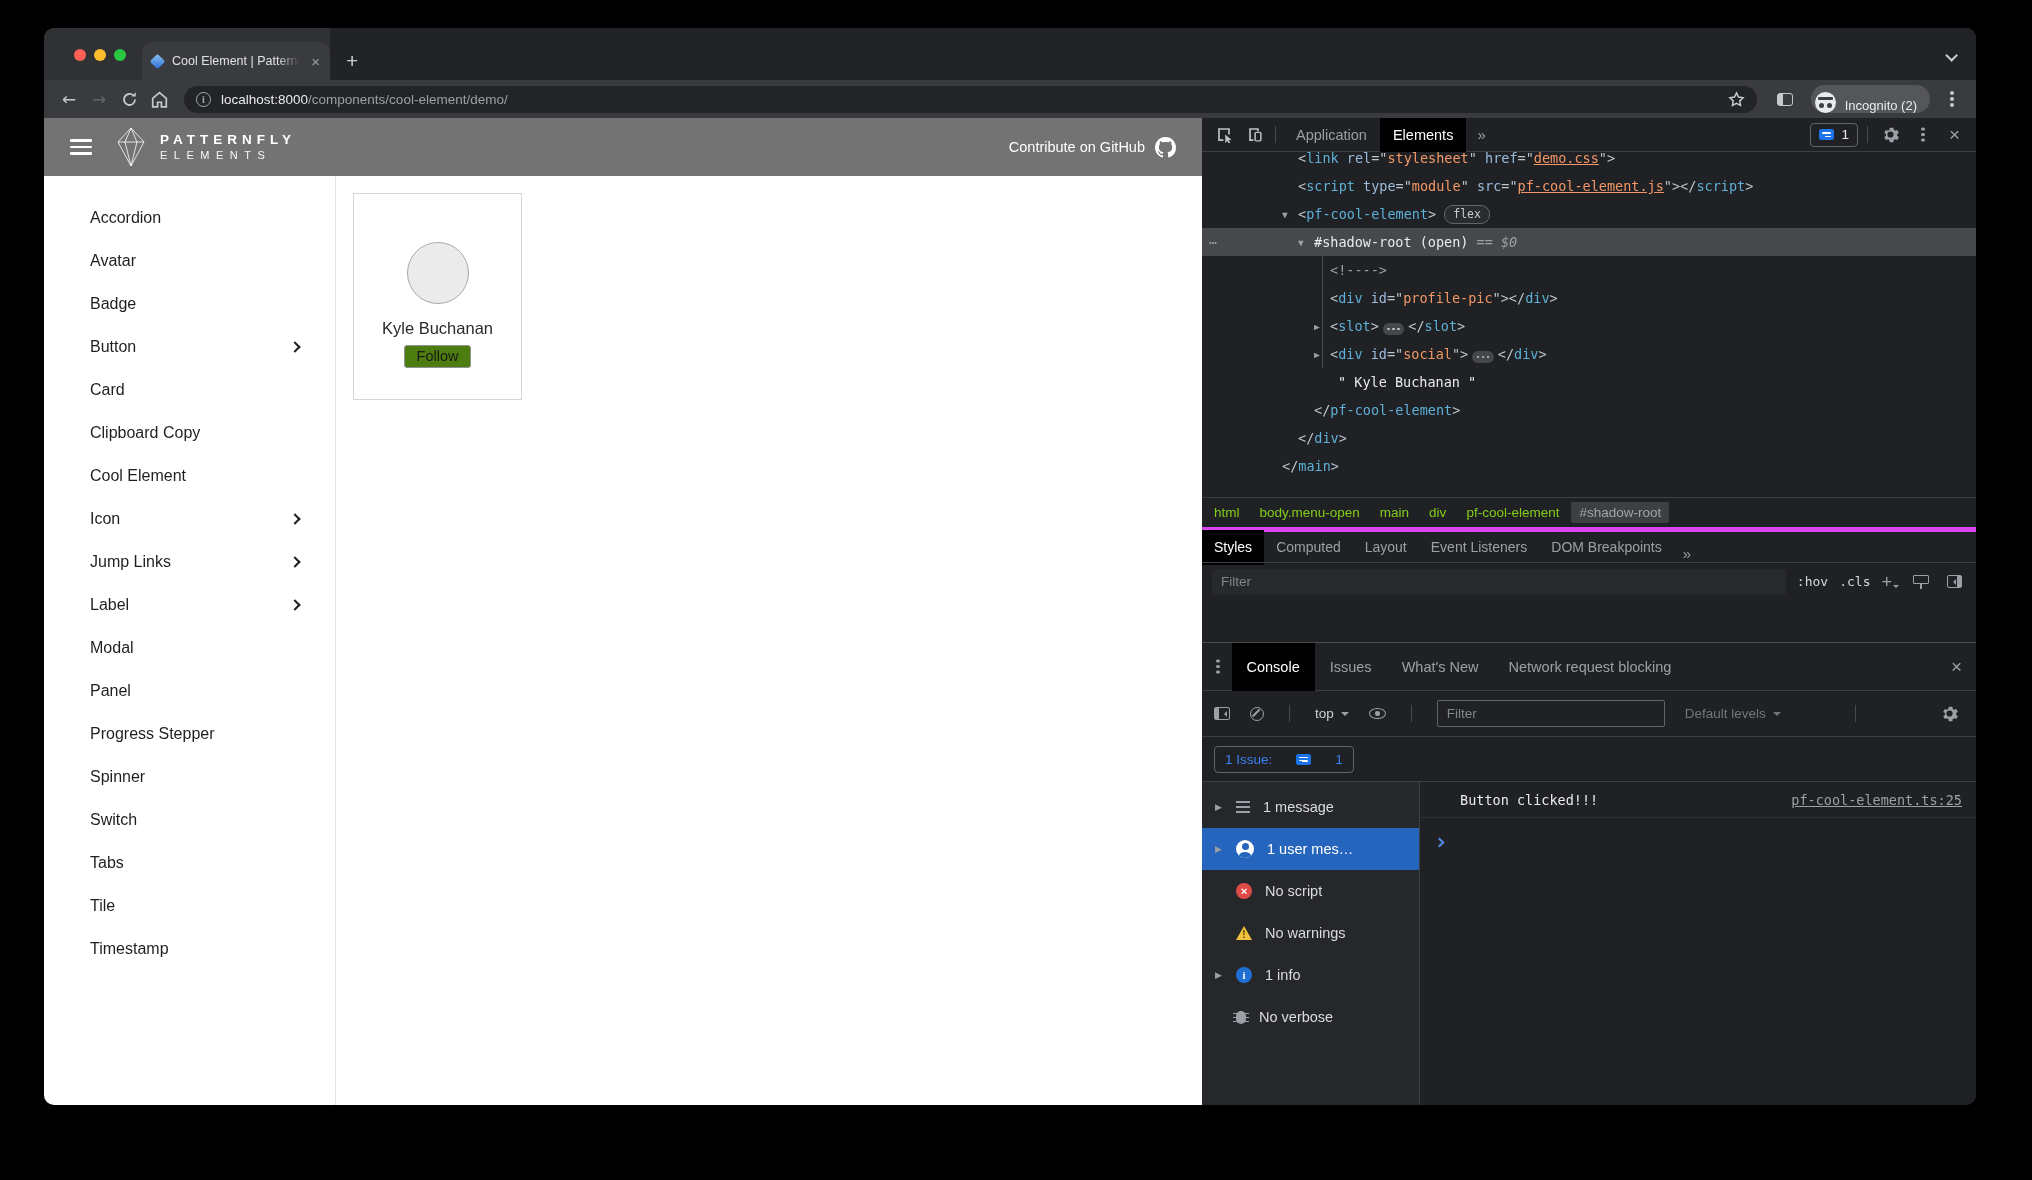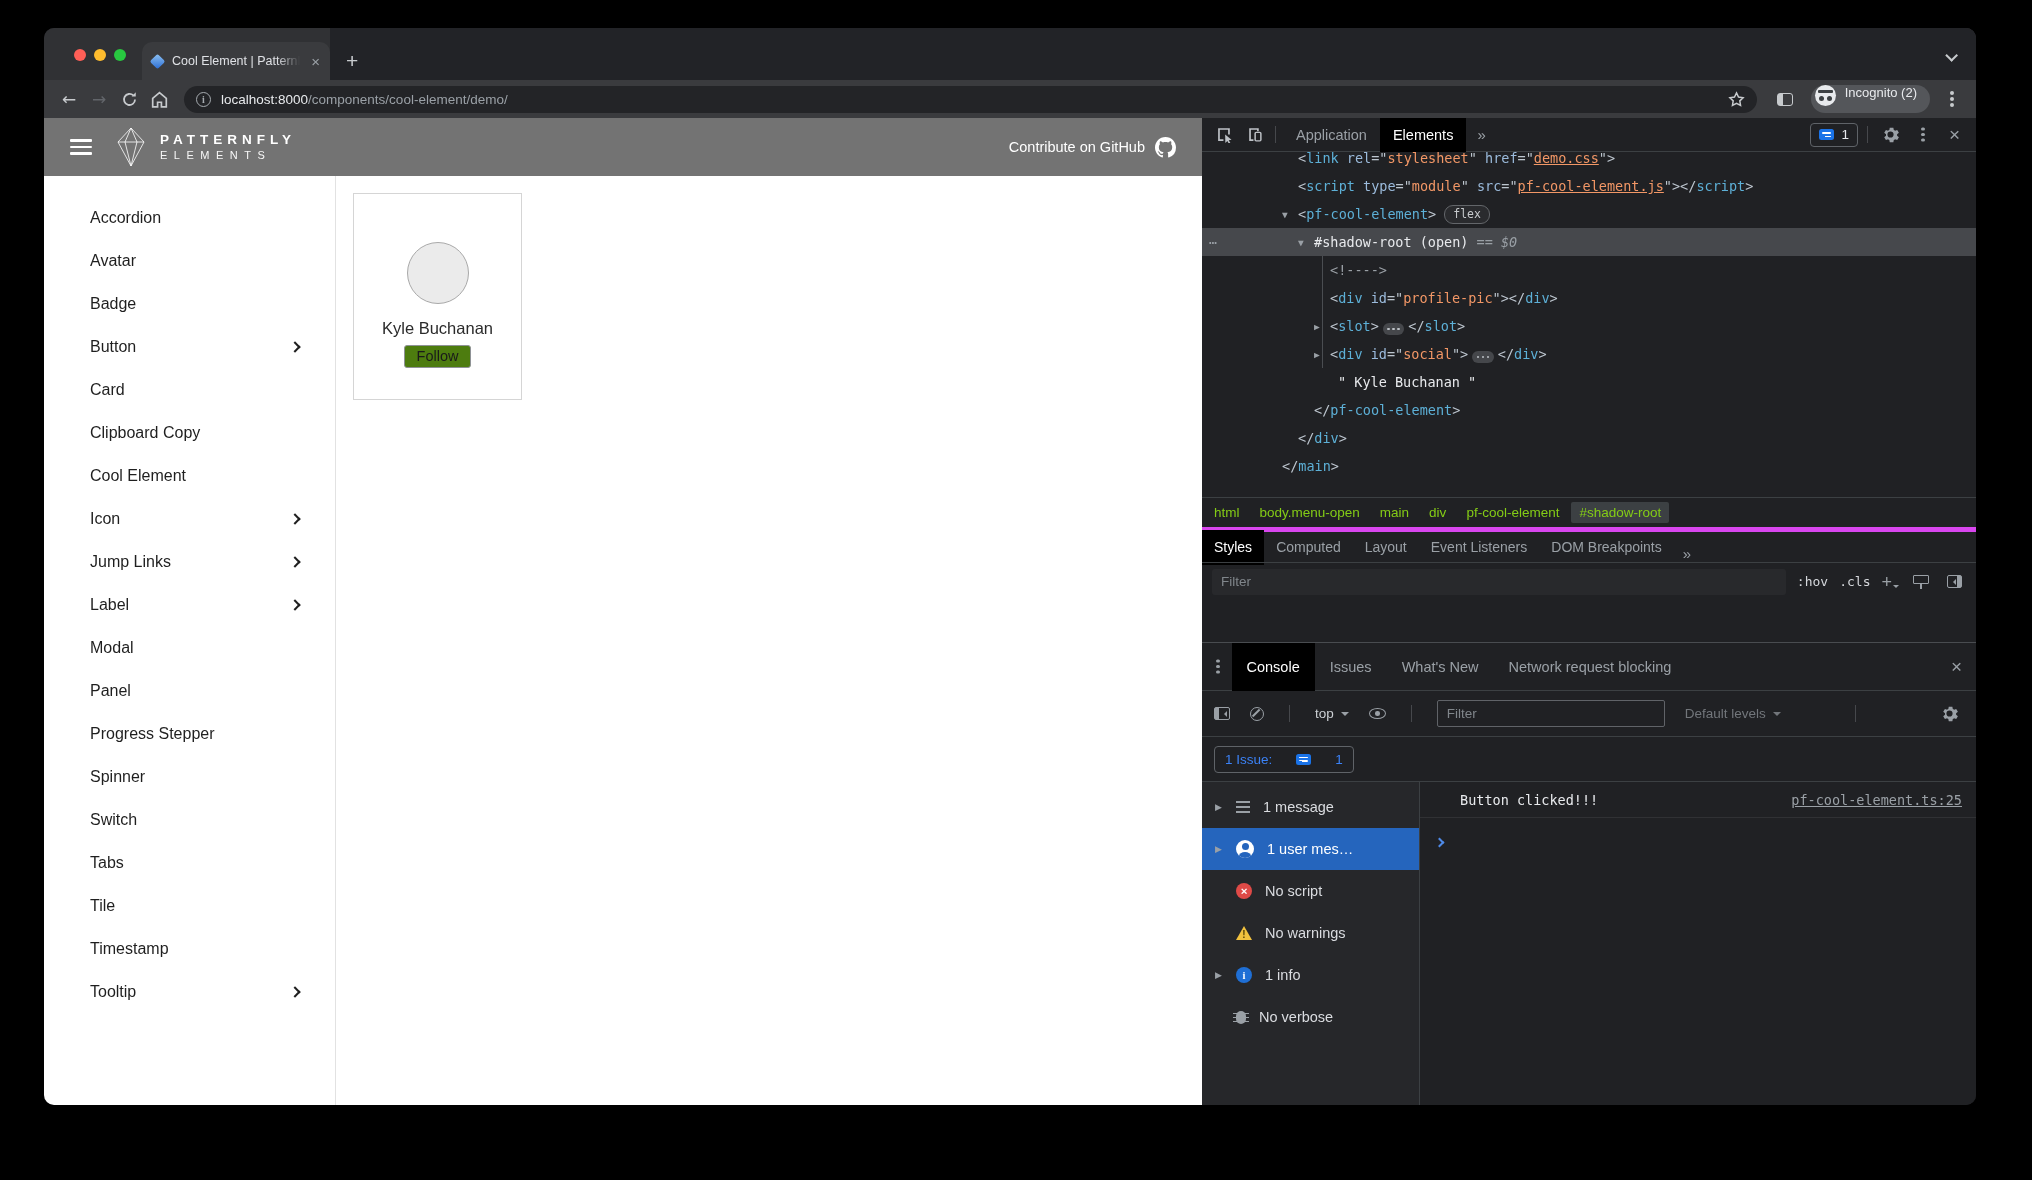--- a/index.html
+++ b/index.html
@@ -26,21 +26,21 @@
   .nav-ic.dis{color:#62656a}
   .nav-svg{width:26px;display:flex;justify-content:center}
   .addr{flex:1;height:27px;background:#232427;border-radius:14px;display:flex;align-items:center;padding:0 12px;margin:0 8px;min-width:0}
   .ic-info{width:15px;height:15px;border:1.5px solid #a6abb0;border-radius:50%;color:#a6abb0;font-size:10px;display:flex;align-items:center;justify-content:center;margin-right:10px;flex:none}
   .ic-info::after{content:"i";font-family:"Liberation Serif",serif;font-weight:bold}
   .url{font-size:13.5px;color:#e8eaed;white-space:nowrap}
   .url .path{color:#9aa0a6}
   .addr .star{margin-left:auto}
   .ic-sidepanel{width:16px;height:13px;border:1.6px solid #c7cacd;border-radius:3px;position:relative;margin:0 8px}
   .ic-sidepanel::before{content:"";position:absolute;left:0;top:0;bottom:0;width:5px;background:#c7cacd}
-  .incog{height:28px;background:#54565a;border-radius:14px;display:flex;align-items:flex-start;gap:9px;padding:0 13px 0 4px;color:#e8eaed;font-size:13px;margin:0 6px;white-space:nowrap}
+  .incog{height:28px;background:#54565a;border-radius:14px;display:flex;align-items:flex-end;gap:9px;padding:0 13px 0 4px;color:#e8eaed;font-size:13px;margin:0 6px;white-space:nowrap}
   .incog-ic{width:21px;height:21px;border-radius:50%;background:#e8eaed;position:relative;overflow:hidden}
   .incog-ic::before{content:"";position:absolute;left:3px;right:3px;top:5px;height:3px;background:#3c4043;border-radius:1px}
   .incog-ic::after{content:"";position:absolute;left:4px;top:11px;width:5px;height:5px;border-radius:50%;background:#3c4043;box-shadow:8px 0 0 #3c4043}
   .vdots{width:4px;height:4px;border-radius:50%;background:#c7cacd;box-shadow:0 6px 0 #c7cacd,0 -6px 0 #c7cacd;margin:0 10px}
 
   
   .content{flex:1;display:flex;min-height:0}
   .page{width:1158px;flex:none;display:flex;flex-direction:column;background:#fff}
   .page-header{height:58px;background:#737373;display:flex;align-items:center;padding:8px 26px;flex:none}
   .burger{width:22px;display:flex;flex-direction:column;gap:4px;margin-right:22px}
@@ -88,21 +88,21 @@
   .link{color:#f29766;text-decoration:underline}
   .txt{color:#e8eaed}.com{color:#9aa0a6}.dim{color:#9aa0a6}
   .dollar{color:#9aa0a6;font-style:italic}
   .badge{display:inline-block;margin-left:8px;border:1px solid #63666a;border-radius:9px;padding:0 8px;font-size:11.5px;line-height:17px;color:#c8cbce;background:#2a2b2e;vertical-align:1px}
   .chipb{display:inline-flex;gap:2.5px;align-items:center;background:#45474b;border-radius:7px;height:12px;padding:0 4.5px;margin:0 4px;vertical-align:1px}
   .chipb b{width:2.5px;height:2.5px;border-radius:50%;background:#bdc1c6}
   .guide{position:absolute;left:120px;top:104px;width:1px;height:112px;background:#4a4d51}
 
   .dt-crumbs{height:30px;border-top:1px solid #3c4043;display:flex;align-items:center;gap:4px;padding:0 4px;font-size:13.5px;flex:none;white-space:nowrap;overflow:hidden}
   .crumb{color:#84cc16;padding:3px 8px;border-radius:2px}
-  .crumb.active{background:#3c4043;color:#84cc16}
+  .crumb.active{background:#3c4043;color:#a3a3a3}
 
   .dt-stabs{height:35px;border-top:5px solid #d946ef;display:flex;align-items:flex-end;font-size:14px;color:#9aa0a6;flex:none}
   .stab{padding:0 12px;height:35px;display:flex;align-items:center;white-space:nowrap}
   .stab.active{background:#000;color:#fff}
 
   .dt-sfilter{height:38px;border-top:1px solid #3c4043;display:flex;align-items:center;padding:0 10px;gap:11px;flex:none;font-size:13.5px}
   .sfilter-box{flex:1;height:26px;background:#28292c;border-radius:3px;display:flex;align-items:center;padding:0 9px;color:#80868b}
   .hovcls{color:#d5d8dc;font-family:"DejaVu Sans Mono",monospace;font-size:13px}
   .plus{position:relative;color:#9aa0a6;font-size:18px;line-height:1;margin-right:6px}
   .plus::after{content:"";position:absolute;right:-7px;bottom:0;border:3.5px solid transparent;border-top-color:#9aa0a6}
@@ -297,24 +297,20 @@
               </li>
               <li class="s-item">
                 <span class="s-label">Tabs</span>
               </li>
               <li class="s-item">
                 <span class="s-label">Tile</span>
               </li>
               <li class="s-item">
                 <span class="s-label">Timestamp</span>
               </li>
-              <li class="s-item">
-                <span class="s-label">Tooltip</span>
-                <span class="chev"></span>
-              </li>
             </ul>
         </aside>
         <main class="p-main">
           <div class="demo-card">
             <div class="avatar"></div>
             <div class="card-name">Kyle Buchanan</div>
             <button class="follow">Follow</button>
           </div>
         </main>
       </div>

